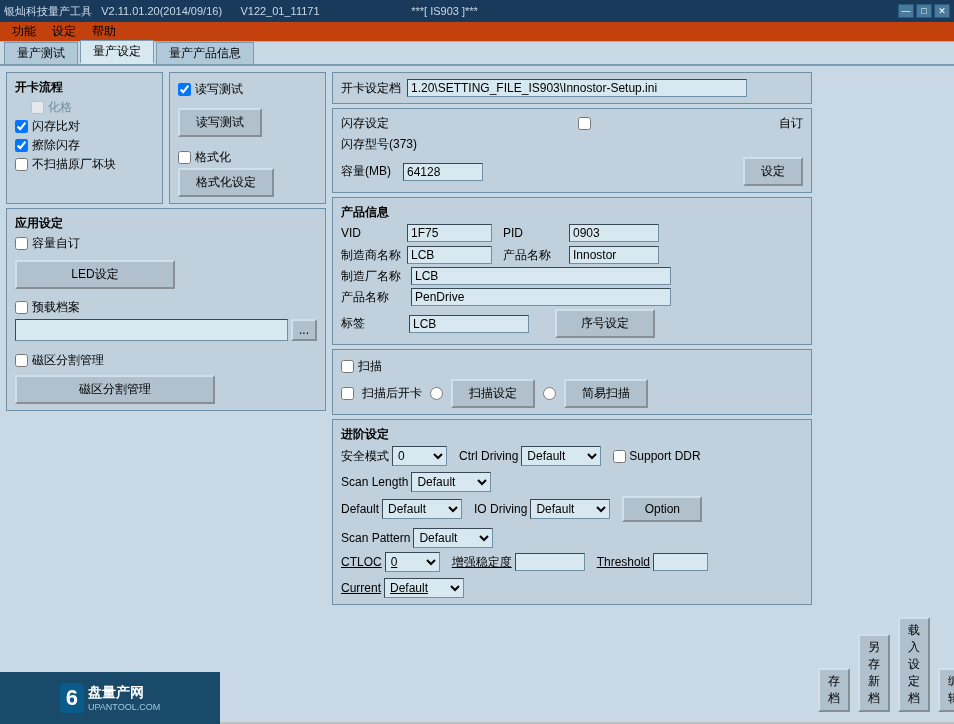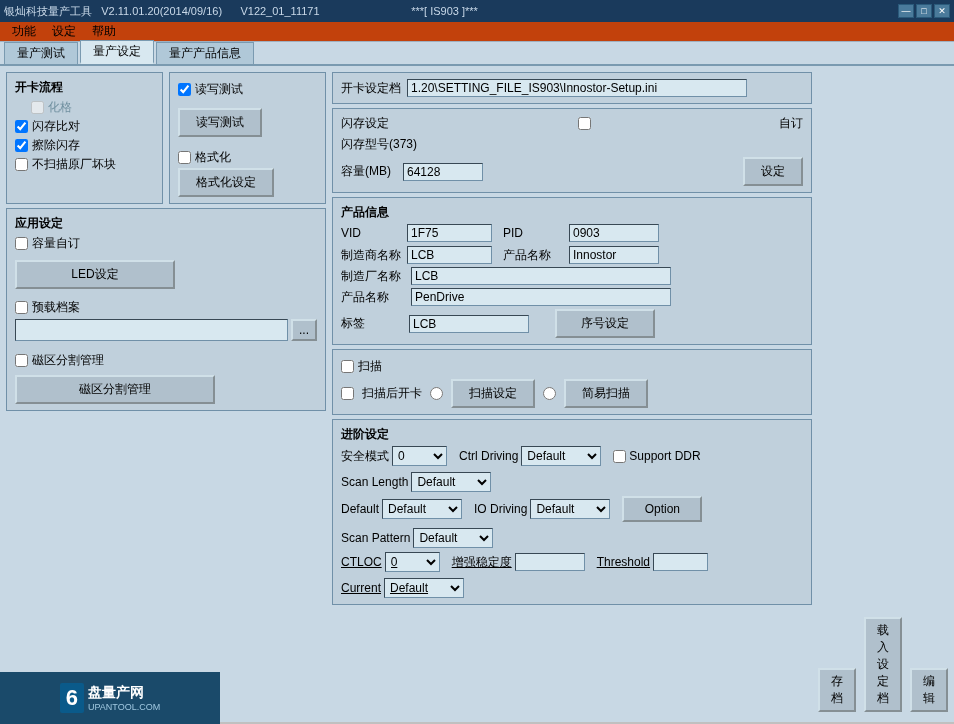--- a/index.html
+++ b/index.html
@@ -386,20 +386,21 @@
               <option value="Default">Default</option>
             </select>
           </div>
         </div>
       </div>
 
     </div>
 
     <div class="far-right">
       <button class="btn-side">存档</button>
+      <button class="btn-side">另存新档</button>
       <button class="btn-side">载入设定档</button>
       <button class="btn-side">编辑</button>
     </div>
 
   </div>
 
 </div>
 
 <div class="bottom-watermark">
   <div style="display:flex; align-items:center; gap:4px;">

